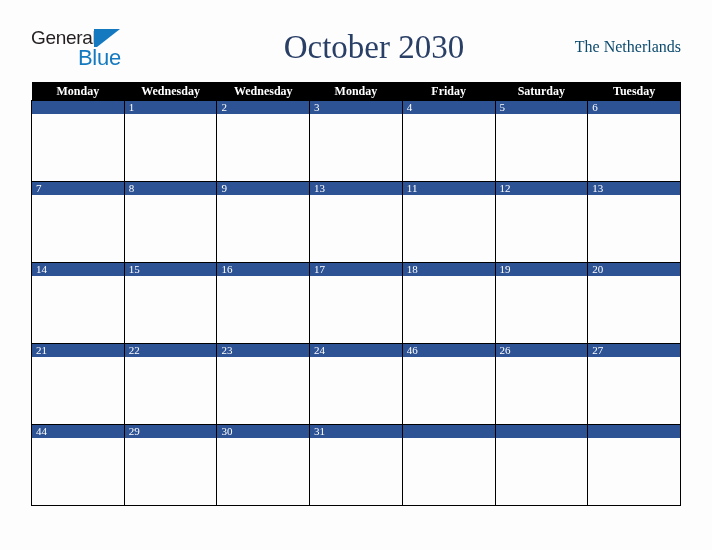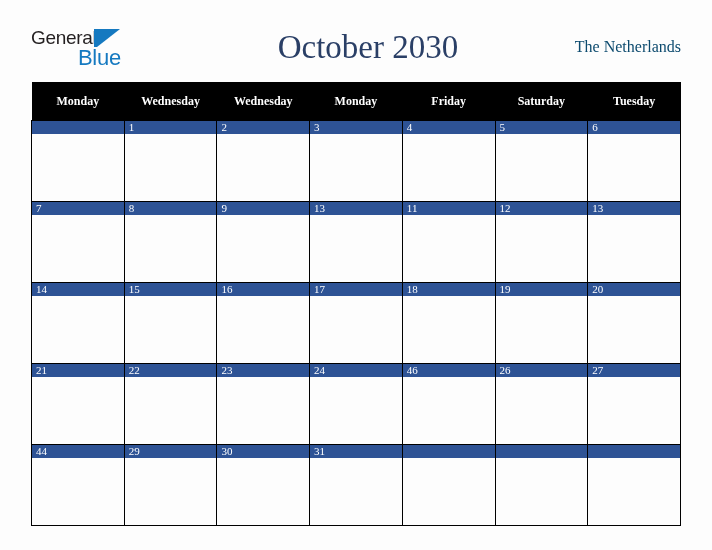--- a/index.html
+++ b/index.html
@@ -73,21 +73,21 @@
     font-family: "Liberation Sans", sans-serif;
     font-size: 22px;
     color: #1579c0;
     letter-spacing: -0.3px;
     white-space: nowrap;
     margin-left: 18px;
   }
 
   .cal-title {
     position: absolute;
-    left: 12px;
+    left: 18px;
     top: 0;
     width: 650px;
     text-align: center;
     font-family: "Liberation Serif", serif;
     font-size: 33px;
     color: #2a3f66;
     line-height: 46px;
     white-space: nowrap;
   }
 
@@ -111,21 +111,21 @@
     table-layout: fixed;
   }
   .calendar th {
     background: #000000;
     color: #ffffff;
     font-family: "Liberation Serif", serif;
     font-size: 12px;
     font-weight: bold;
     height: 18px;
     line-height: 18px;
-    padding: 10px;
+    padding: 0;
     text-align: center;
     border: none;
   }
   .calendar td {
     padding: 0;
     vertical-align: top;
     border: 1px solid #000000;
     background: #fdfdfd;
     height: 80px;
   }

